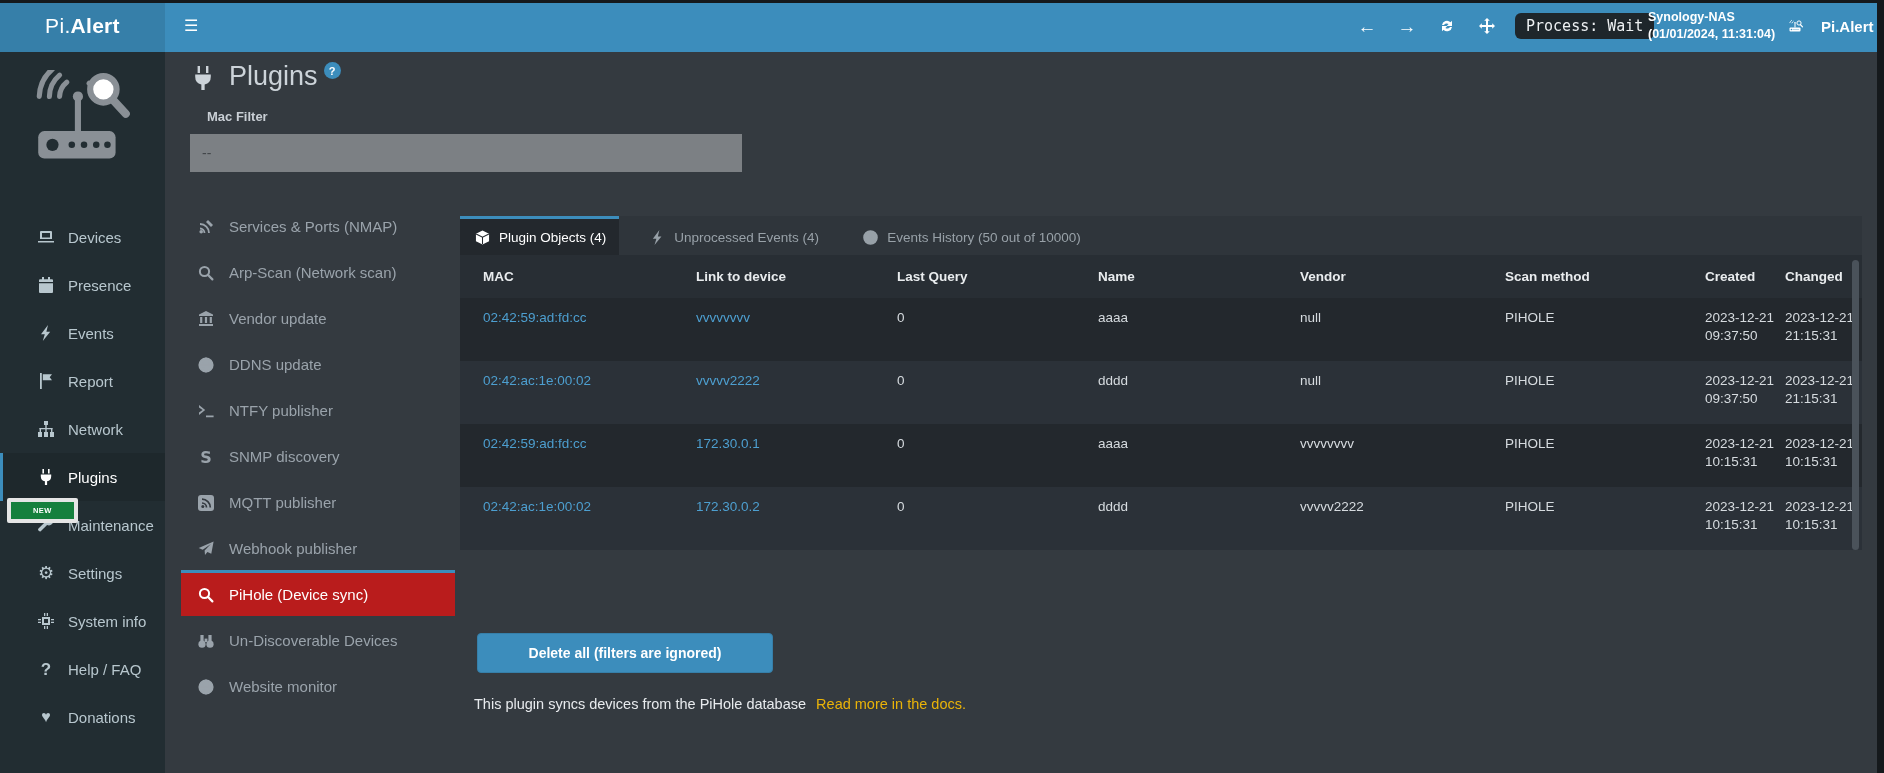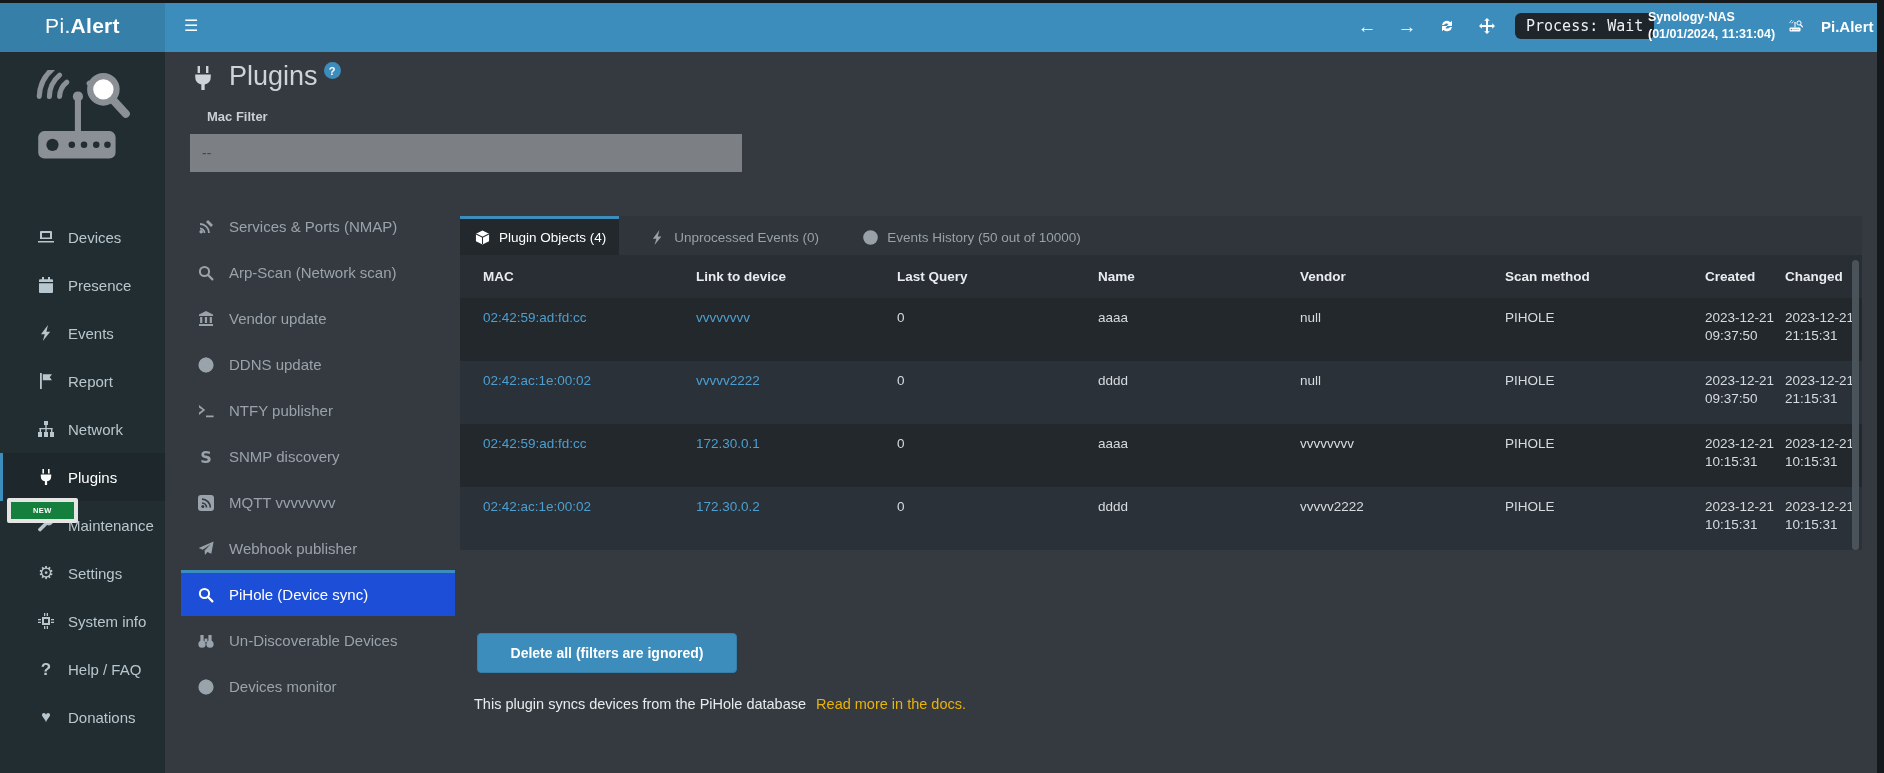--- a/index.html
+++ b/index.html
@@ -51,42 +51,42 @@
               font-weight:700;display:flex;align-items:center;justify-content:center;margin-left:-7px;
               margin-top:1px;cursor:pointer;}
   .filter-label{position:absolute;left:42px;top:57px;font-size:13px;font-weight:700;color:#c9cfd5;}
   .filter-input{position:absolute;left:25px;top:82px;width:552px;height:38px;background:#7c8084;
                 border:none;outline:none;color:#43474b;font-size:14px;padding:0 12px;
                 box-sizing:border-box;font-family:inherit;}
 
   .plugin-nav{position:absolute;left:16px;top:150px;width:274px;}
   .pn-item{height:46px;display:flex;align-items:center;gap:14px;padding-left:16px;color:#9aa3ab;
            font-size:15px;cursor:pointer;border-top:3px solid transparent;box-sizing:border-box;}
-  .pn-item.active{background:#1d4ed8;border-top-color:#3c8dbc;color:#fff;}
+  .pn-item.active{background:#b91c1c;border-top-color:#3c8dbc;color:#fff;}
 
   .panel{position:absolute;left:295px;top:164px;width:1402px;height:540px;}
   .tabs{display:flex;height:39px;background:#2f353b;align-items:stretch;}
   .tab{display:flex;align-items:center;gap:8px;padding:0 13px;color:#98a1a8;font-size:13.5px;
        border-top:3px solid transparent;box-sizing:border-box;cursor:pointer;margin-right:16px;white-space:nowrap;}
   .tab .icon svg{width:15px;height:15px;}
   .tab.active{background:#23282d;border-top-color:#3c8dbc;color:#fff;}
 
   .table-wrap{position:relative;width:1402px;}
   table{width:1402px;border-collapse:collapse;table-layout:fixed;}
   th{height:43px;background:#282e34;color:#e9ecee;font-size:13.5px;font-weight:700;
      text-align:left;vertical-align:middle;padding:0;}
   th:first-child,td:first-child{padding-left:23px;}
   td{height:63px;box-sizing:border-box;padding:11px 6px 0 0;vertical-align:top;
      font-size:13.5px;color:#d6dbdf;line-height:18px;}
   tbody tr:nth-child(odd){background:#23282d;}
   tbody tr:nth-child(even){background:#2b3138;}
   a.cell-link{color:#4d9fd0;text-decoration:none;cursor:pointer;}
   .vscroll{position:absolute;right:3px;top:5px;width:7px;height:290px;background:#4a525a;border-radius:4px;}
 
-  .delete-btn{position:absolute;left:17px;top:417px;width:260px;height:40px;background:#3c8dbc;
+  .delete-btn{position:absolute;left:17px;top:417px;width:296px;height:40px;background:#3c8dbc;
               border:1px solid #367fa9;border-radius:4px;color:#fff;font-size:14px;font-weight:700;
               cursor:pointer;font-family:inherit;}
   .note{position:absolute;left:14px;top:480px;font-size:14.5px;color:#e8ebee;margin:0;}
   .note a{color:#eab308;text-decoration:none;cursor:pointer;margin-left:6px;}
 </style>
 </head>
 <body>
 
 <div class="app">
 
@@ -336,21 +336,21 @@
           <span class="icon">
             <svg viewBox="0 0 16 16">
               <rect x="0" y="0" width="16" height="16" rx="3"></rect>
               <g fill="none" stroke="#343a40" stroke-width="1.7">
                 <path d="M4 8a4.5 4.5 0 0 1 4.5 4.5"></path>
                 <path d="M4 4.2a8.3 8.3 0 0 1 8.3 8.3"></path>
               </g>
               <circle cx="4.8" cy="11.6" r="1.5" fill="#343a40"></circle>
             </svg>
           </span>
-          <span>MQTT vvvvvvvv</span>
+          <span>MQTT publisher</span>
         </div>
         <div class="pn-item">
           <span class="icon">
             <svg viewBox="0 0 16 16">
               <path d="M15.6.4L.7 6.9l4 1.8L12.9 3 6.6 9.6 7 14l2.4-3 3.9 1.8z"></path>
             </svg>
           </span>
           <span>Webhook publisher</span>
         </div>
         <div class="pn-item active">
@@ -375,42 +375,42 @@
           <span>Un-Discoverable Devices</span>
         </div>
         <div class="pn-item">
           <span class="icon">
             <svg viewBox="0 0 16 16" fill="none" stroke="currentColor">
               <circle cx="8" cy="8" r="6.8" stroke-width="1.6"></circle>
               <ellipse cx="8" cy="8" rx="3" ry="6.8" stroke-width="1.3"></ellipse>
               <path d="M1.2 8h13.6M2.2 4.5h11.6M2.2 11.5h11.6" stroke-width="1.3"></path>
             </svg>
           </span>
-          <span>Devices monitor</span>
+          <span>Website monitor</span>
         </div>
       </nav>
 
     <section class="panel">
       <div class="tabs" id="tabs">
           <div class="tab active">
             <span class="icon">
               <svg viewBox="0 0 16 16">
                 <path d="M8 .5l7 3.5v8L8 15.5 1 12V4z"></path>
                 <path d="M1.2 4.2L8 7.6l6.8-3.4M8 7.6V15" fill="none" stroke="#23282d" stroke-width="1.1"></path>
               </svg>
             </span>
             <span>Plugin Objects (4)</span>
           </div>
           <div class="tab">
             <span class="icon">
               <svg viewBox="0 0 16 16">
                 <path d="M10 0L3 9.2h3.8L4.8 16l7.4-9.2H8.4z"></path>
               </svg>
             </span>
-            <span>Unprocessed Events (0)</span>
+            <span>Unprocessed Events (4)</span>
           </div>
           <div class="tab">
             <span class="icon">
               <svg viewBox="0 0 16 16" fill="none" stroke="currentColor">
                 <circle cx="8" cy="8" r="6.9" stroke-width="1.8"></circle>
                 <path d="M8 3.8v4.5l3 1.8" stroke-width="1.6" stroke-linecap="round"></path>
               </svg>
             </span>
             <span>Events History (50 out of 10000)</span>
           </div>

